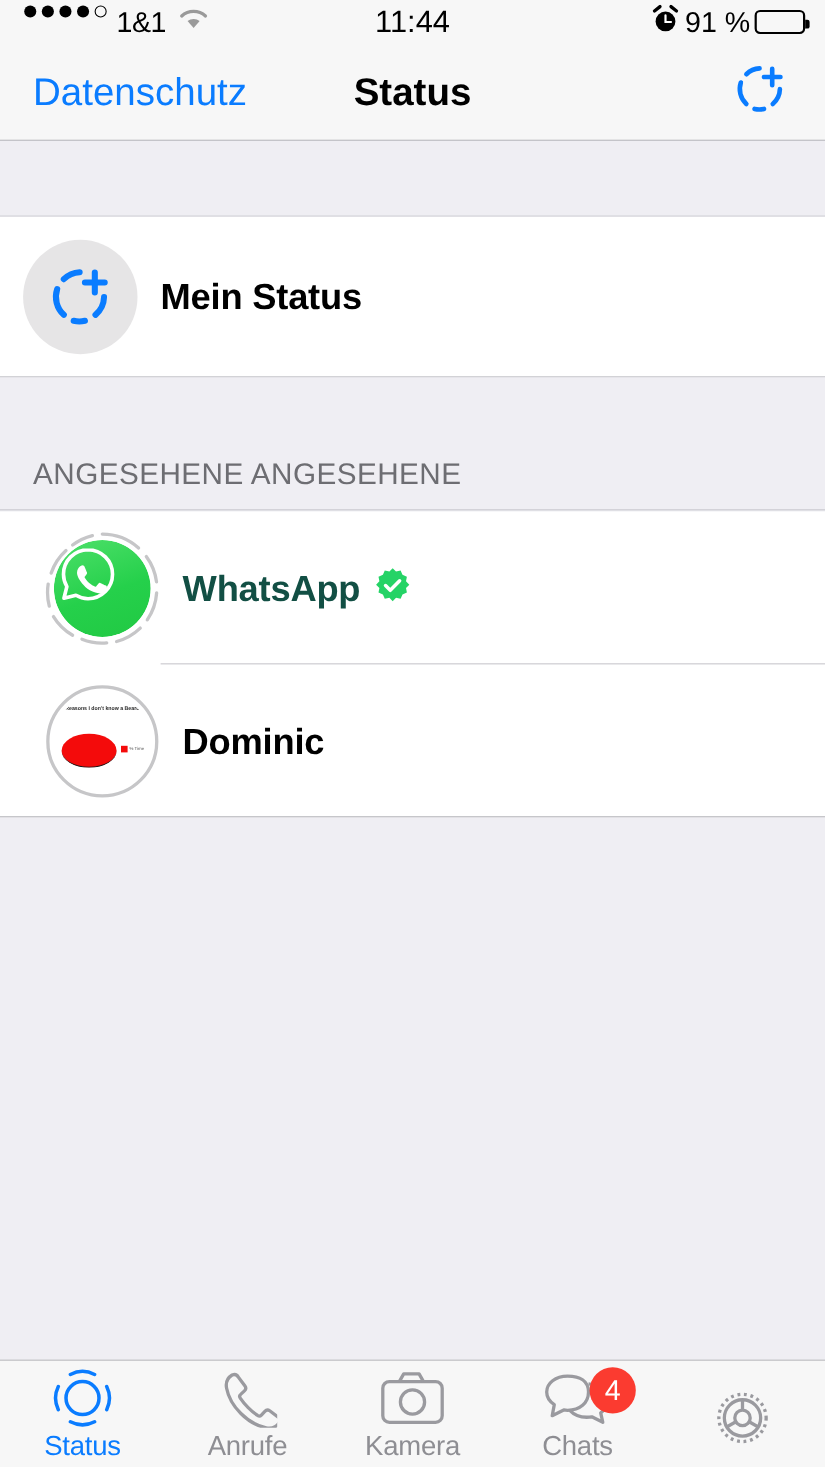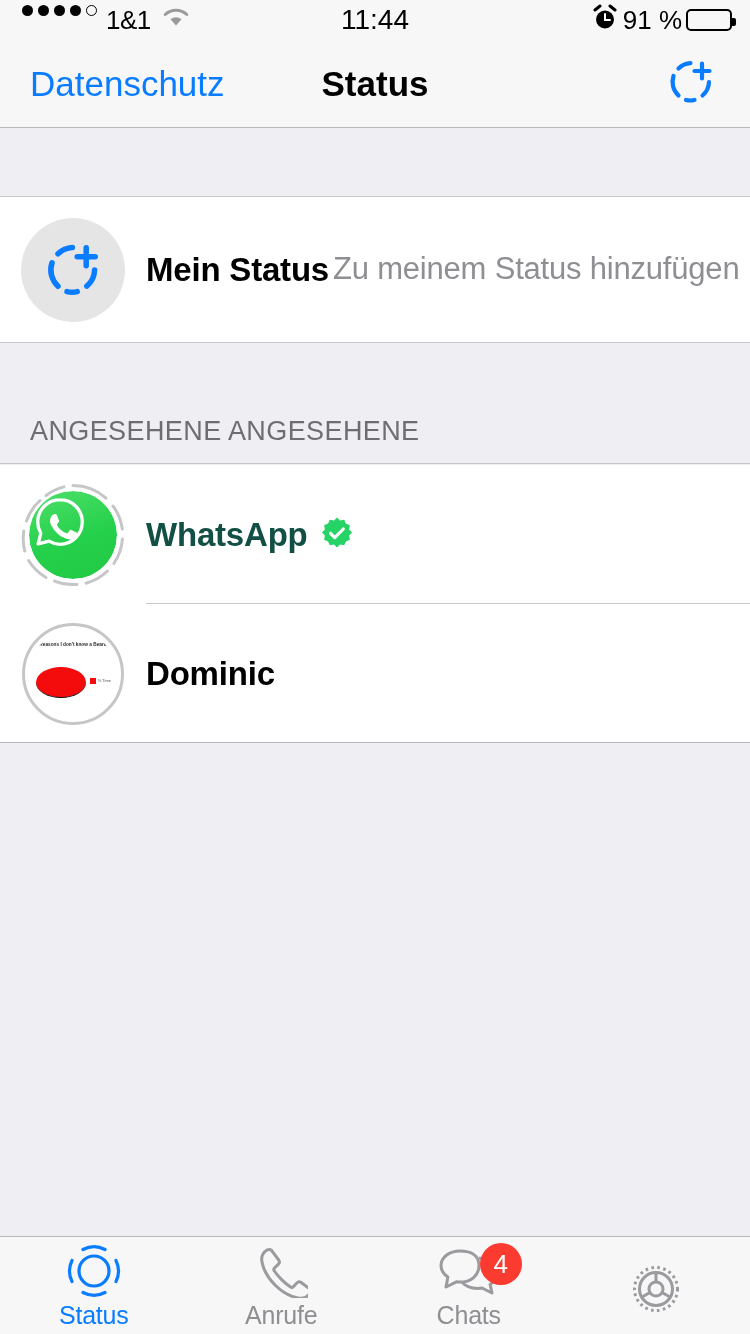--- a/index.html
+++ b/index.html
@@ -76,21 +76,21 @@
   }
 
   .sec-head {
     position:absolute; top:344px; left:0; width:750px; height:120px;
     background:#efeef3; border-bottom:1px solid #c8c7cc;
     display:flex; align-items:flex-end; padding:0 0 16px 30px;
   }
   .sec-head span { font-size:27px; color:#6d6d72; letter-spacing:0.4px; }
 
   .viewed { top:465px; height:278px; border-bottom:1px solid #b8b8bd; }
-  .item { position:relative; height:139px; display:flex; align-items:center; }
+  .item { position:relative; height:139px; display:flex; align-items:center;padding-left:20px; }
   .sep { position:absolute; bottom:0; left:146px; right:0; height:1px; background:#c8c7cc; }
 
   .av-ring { position:relative; width:104px; height:104px; }
   .av-ring svg { position:absolute; inset:0; }
   .av-inner {
     position:absolute; left:8px; top:8px; width:88px; height:88px;
     border-radius:50%; overflow:hidden; display:flex; align-items:center; justify-content:center;
     background:#fff;
   }
 
@@ -204,21 +204,20 @@
               <path d="M12.5 24 a18.5 18.5 0 0 0 5 19.5"></path>
               <path d="M25 48 a18.5 18.5 0 0 0 8.5 0"></path>
               <path d="M41.5 43.5 a18.5 18.5 0 0 0 6.5 -13.5"></path>
               <path d="M41 11.5 v15 M33.5 19 h15"></path>
             </g>
           </svg>
         </div>
       </div>
       <div class="row-txt">
         <span class="row-title">Mein Status</span>
-        <span class="row-sub">Zu meinem Status hinzufügen</span>
       </div>
     </div>
   </div>
 
   <div class="sec-head">
     <span>ANGESEHENE ANGESEHENE</span>
   </div>
 
   <div class="white-sec viewed">
 
@@ -307,20 +306,30 @@
 
     <div class="tab">
       <div class="tab-icon">
         <svg width="54" height="54" viewBox="0 0 54 54">
           <path d="M13 6 c-4 2.5 -6 7 -5 12 1.5 8 7 17 13 23 6 6 15 11.5 23 13 5 1 9.5 -1 12 -5 1 -1.7 0.6 -3.4 -0.8 -4.5 l-8 -6 c-1.4 -1 -3.2 -0.8 -4.4 0.5 l-3.2 3.4 c-0.9 1 -2.3 1.2 -3.4 0.4 -3.4 -2.3 -6 -4.6 -8.6 -7.2 -2.6 -2.6 -4.9 -5.2 -7.2 -8.6 -0.8 -1.1 -0.6 -2.5 0.4 -3.4 l3.4 -3.2 c1.3 -1.2 1.5 -3 0.5 -4.4 l-6 -8 C17.4 5.4 15.7 5 13 6 Z" fill="none" stroke="#9a9a9f" stroke-width="3"></path>
         </svg>
       </div>
       <span class="tab-label">Anrufe</span>
     </div>
 
+    <div class="tab">
+      <div class="tab-icon">
+        <svg width="58" height="50" viewBox="0 0 58 50">
+          <rect x="2" y="10" width="54" height="37" rx="6" fill="none" stroke="#9a9a9f" stroke-width="3"></rect>
+          <path d="M17 10 l4 -7 h14 l4 7" fill="none" stroke="#9a9a9f" stroke-width="3" stroke-linejoin="round"></path>
+          <circle cx="29" cy="28.5" r="11" fill="none" stroke="#9a9a9f" stroke-width="3"></circle>
+        </svg>
+      </div>
+      <span class="tab-label">Kamera</span>
+    </div>
 
     <div class="tab">
       <div class="tab-icon">
         <svg width="62" height="48" viewBox="0 0 62 48">
           <path d="M22 4 C11 4 3 10.5 3 18.5 c0 4.6 2.7 8.7 6.9 11.4 L8 40 l10.5 -5.2 c1.1 0.2 2.3 0.3 3.5 0.3 11 0 19 -6.6 19 -16.6 S33 4 22 4 Z" fill="none" stroke="#9a9a9f" stroke-width="3" stroke-linejoin="round"></path>
           <path d="M41 11 c10 1 18 7 18 15 0 4.6 -2.7 8.7 -6.9 11.4 L54 46 l-10 -5 c-1.5 0.3 -3 0.4 -4.6 0.4 -6.4 0 -12 -2.5 -15.4 -6.2" fill="none" stroke="#9a9a9f" stroke-width="3" stroke-linejoin="round"></path>
         </svg>
         <span class="badge">4</span>
       </div>
       <span class="tab-label">Chats</span>

